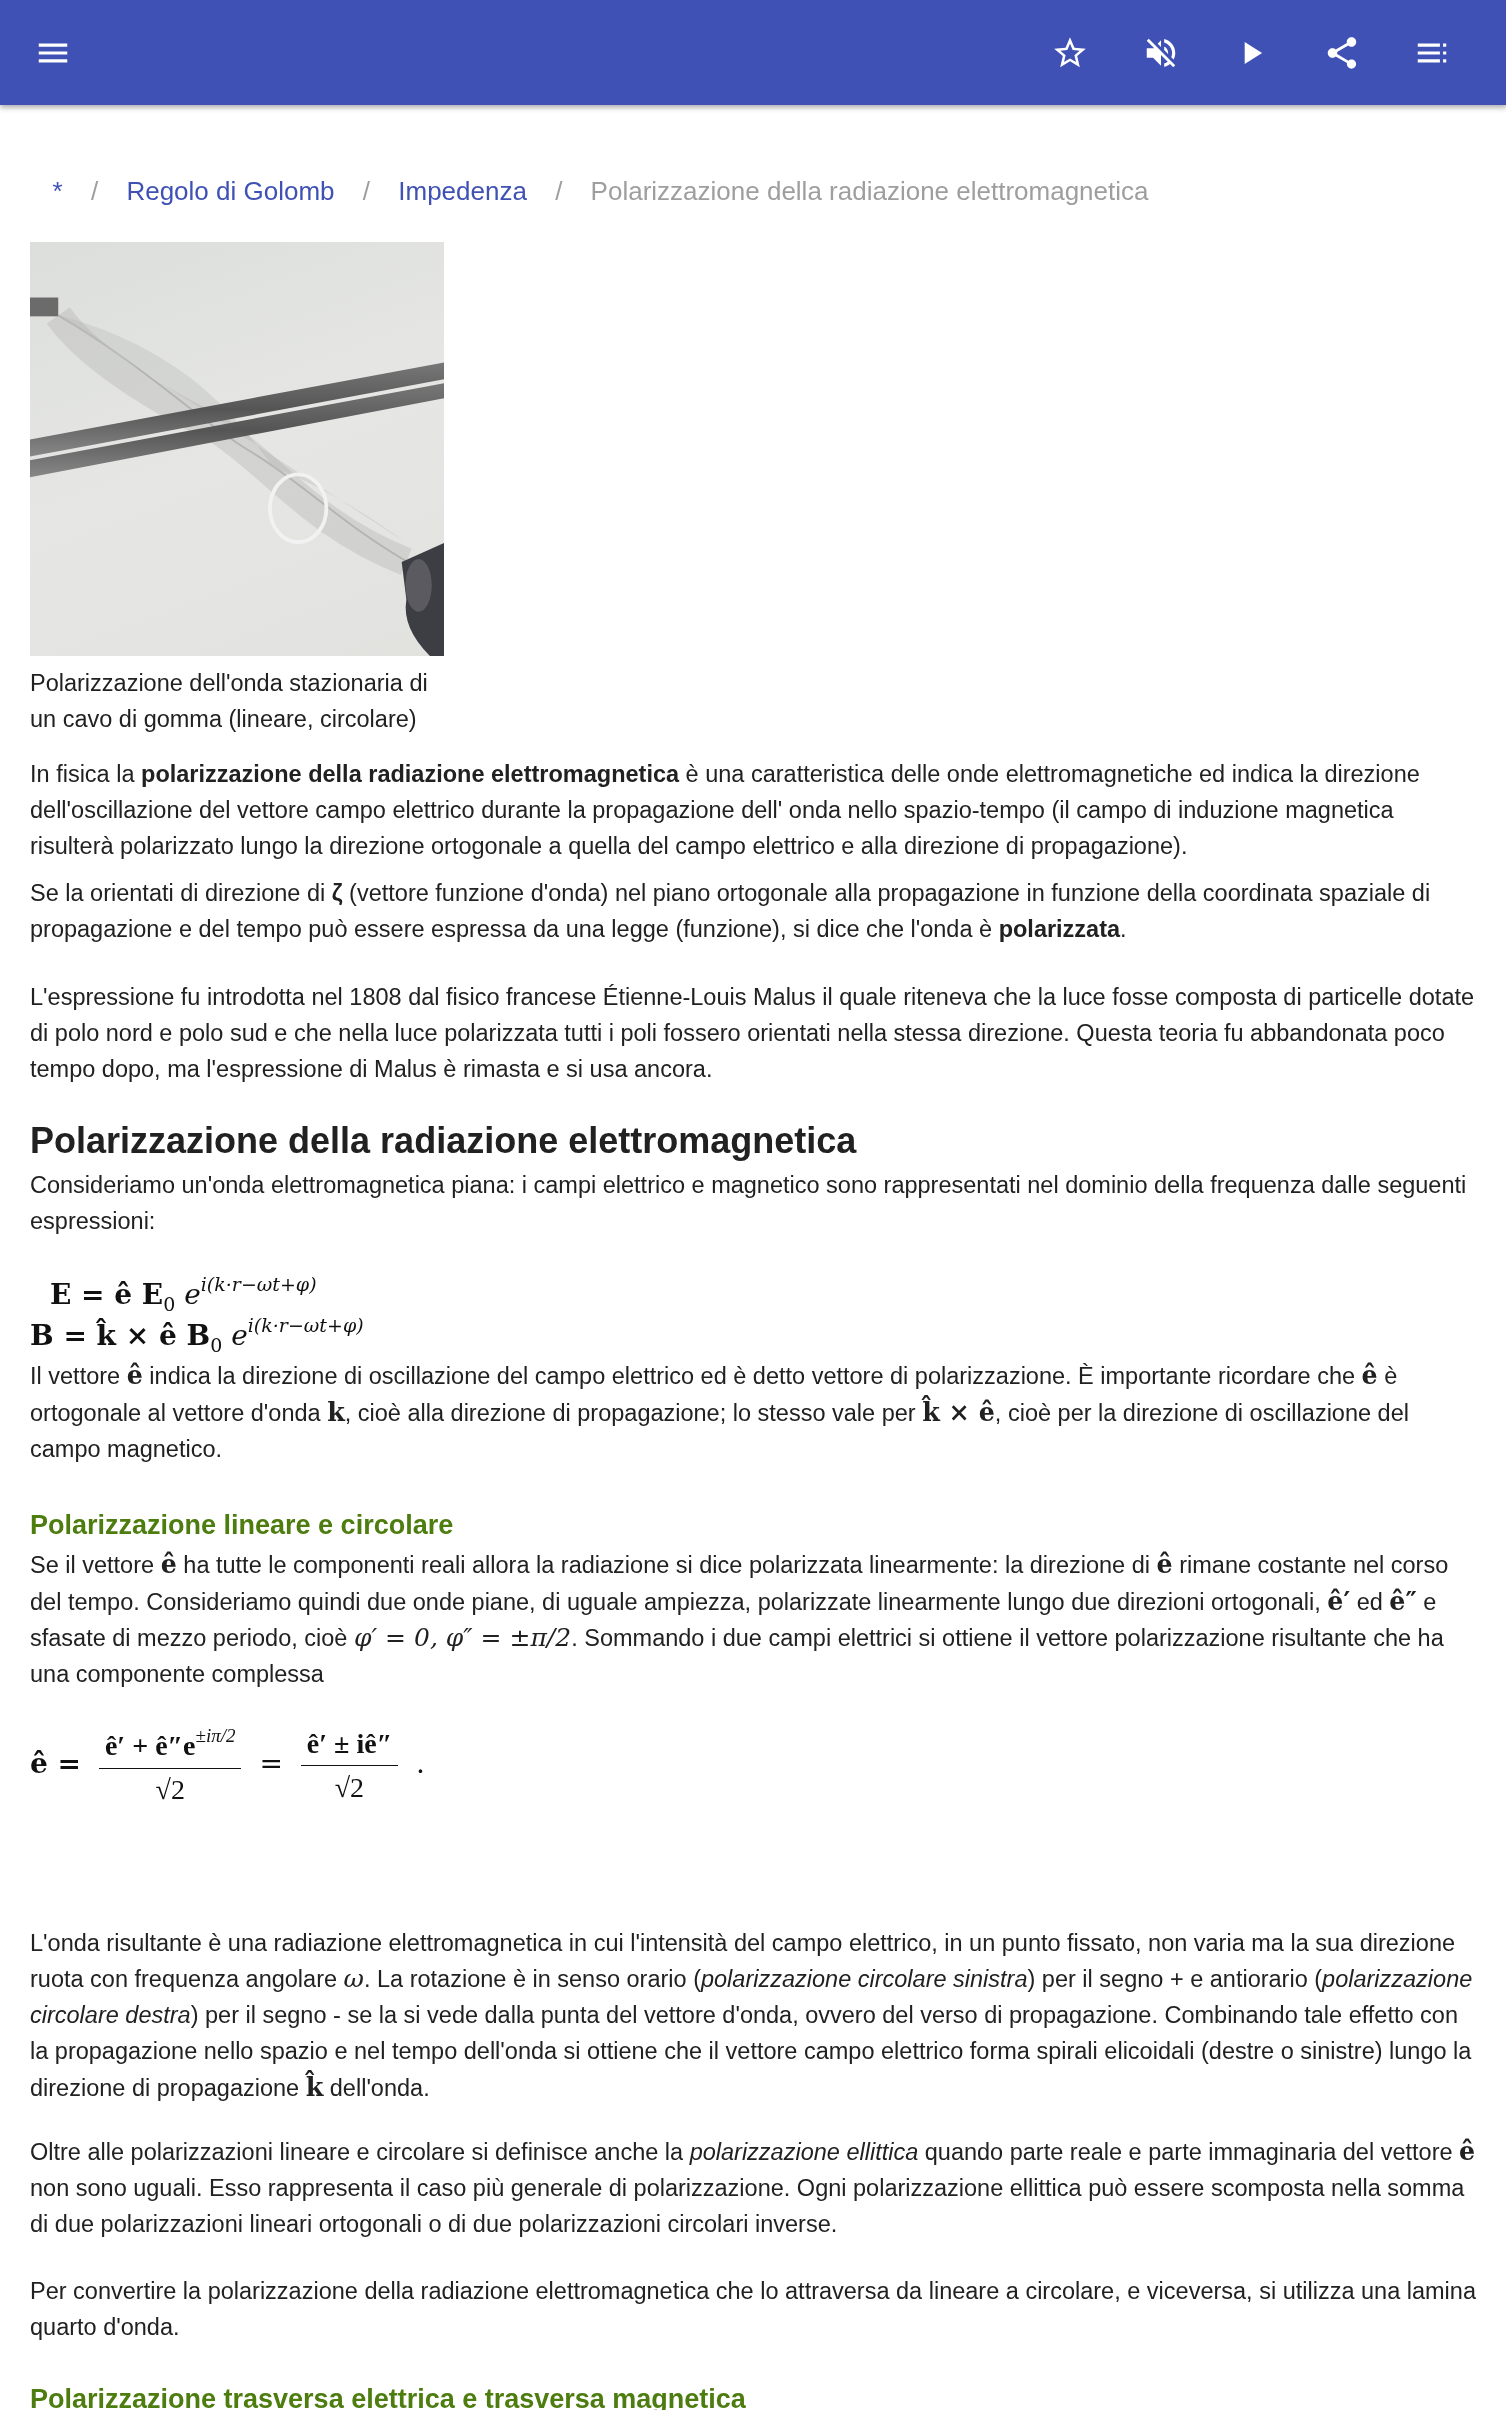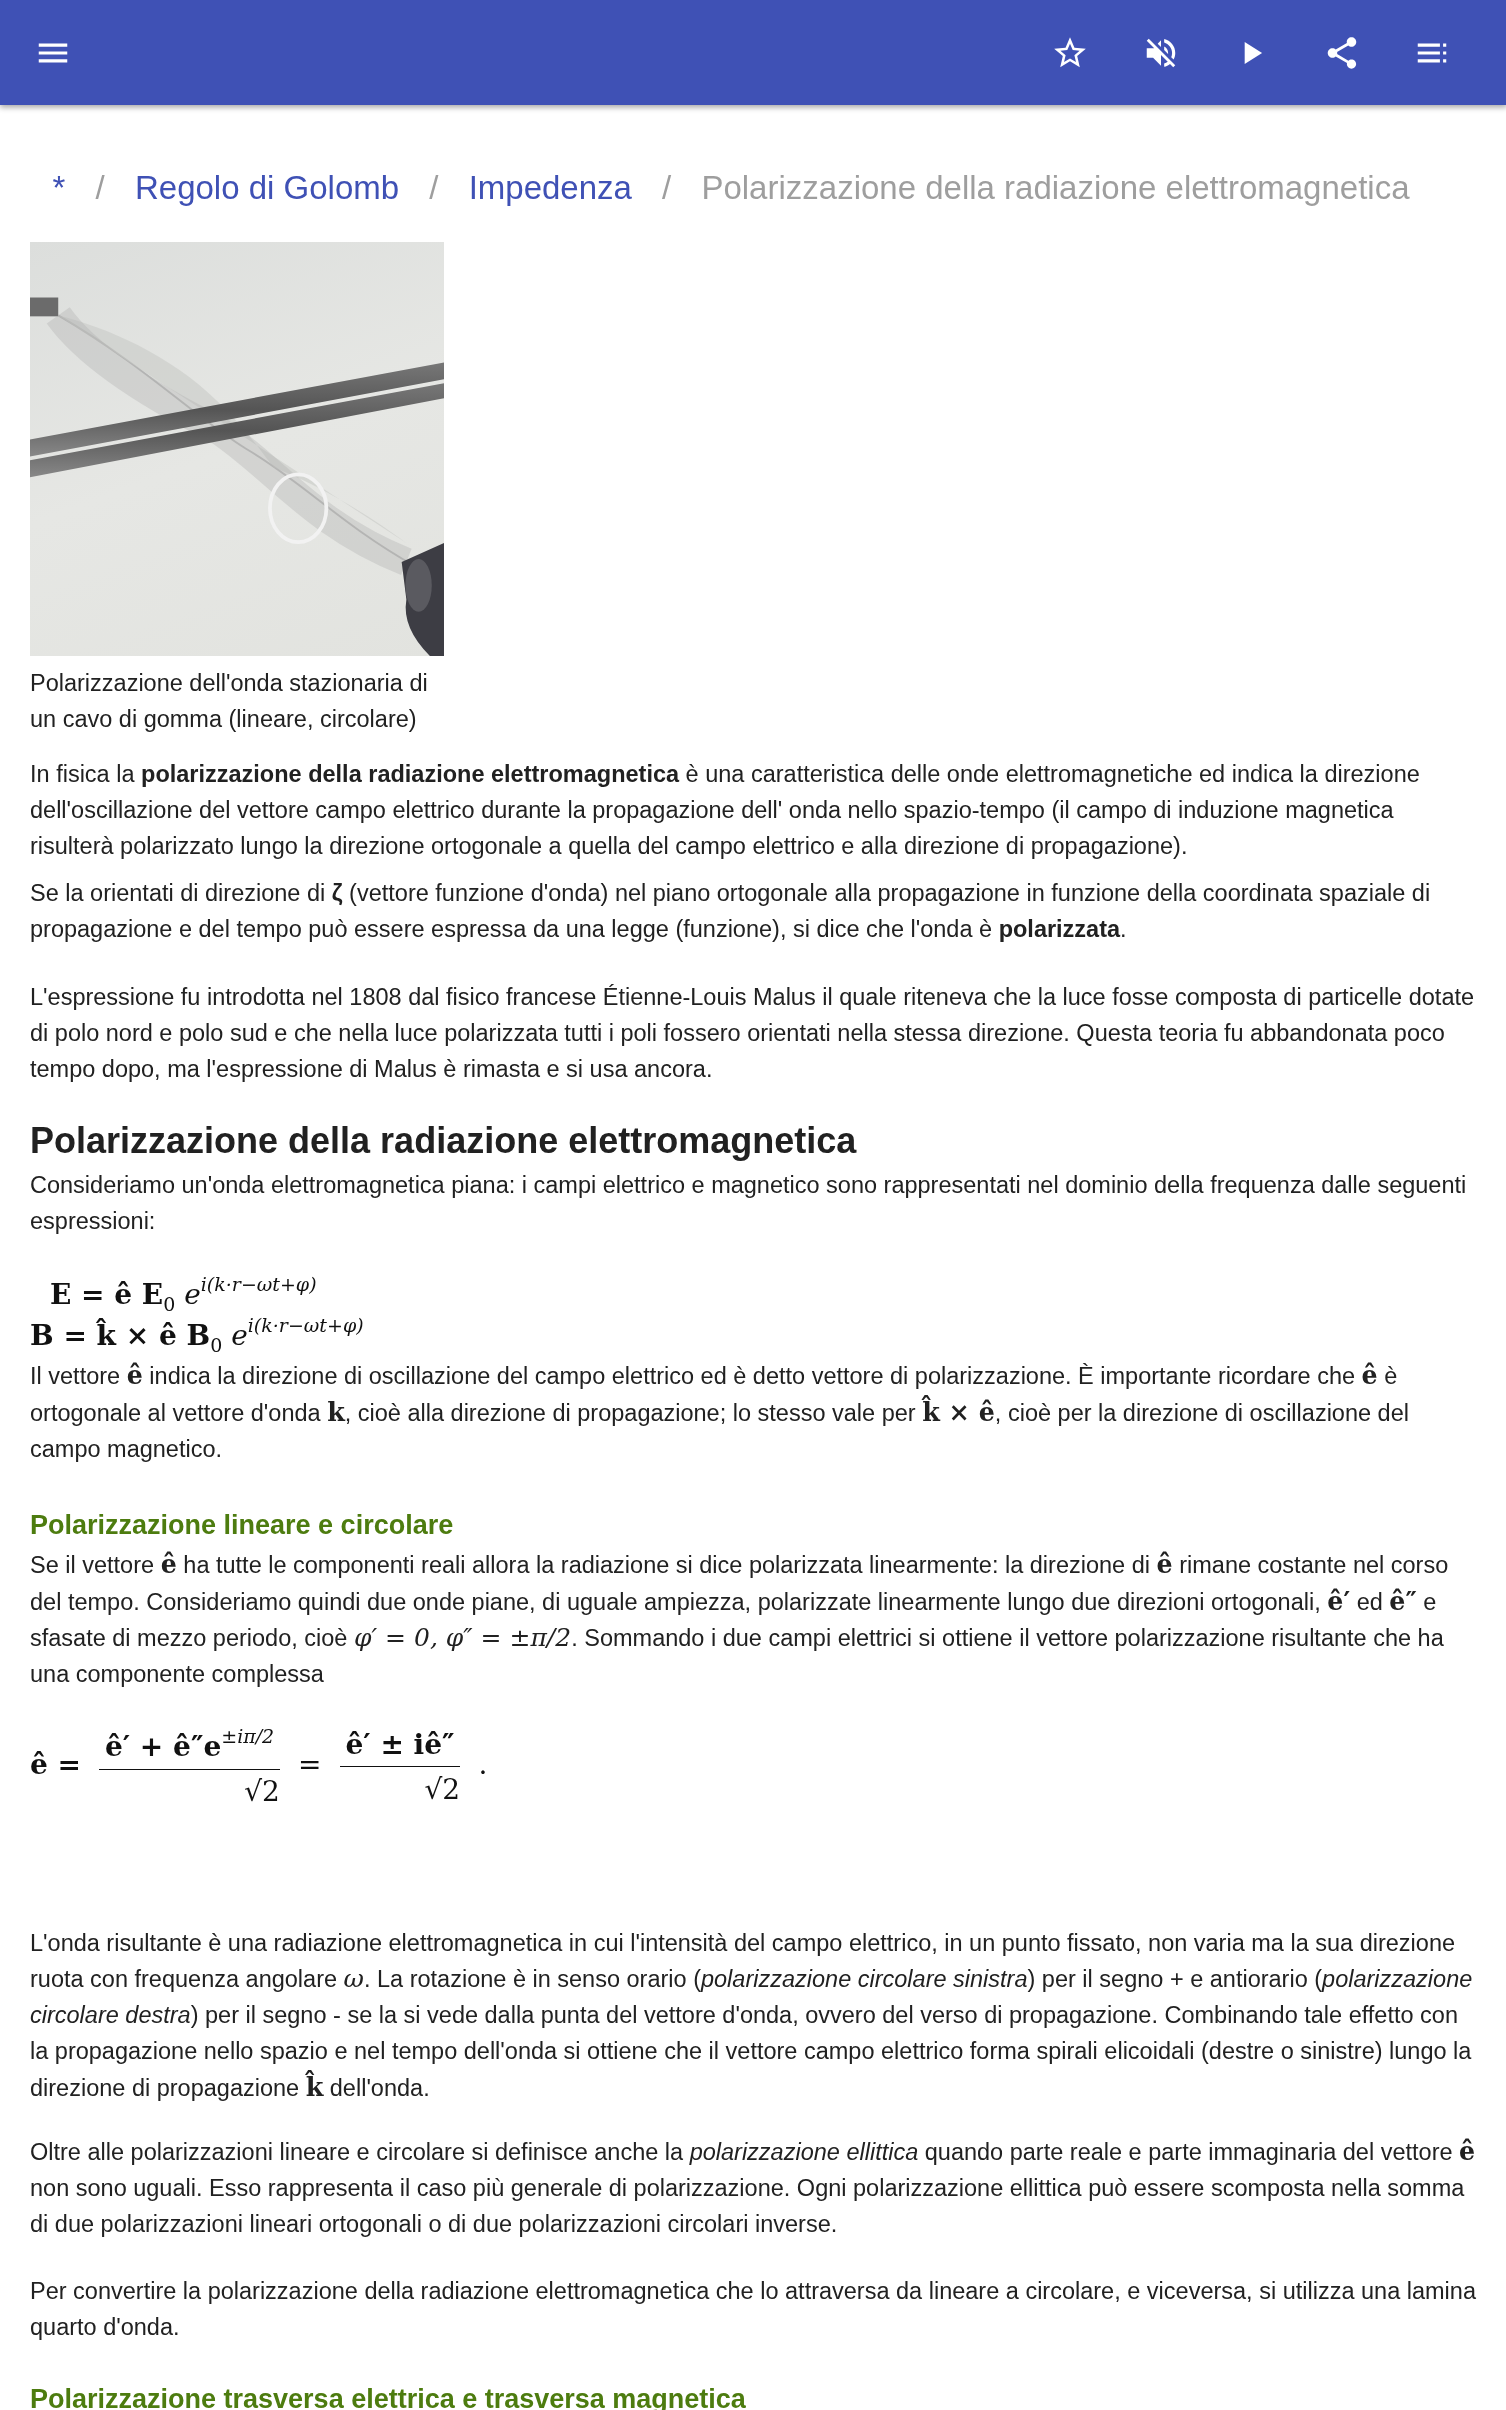--- a/index.html
+++ b/index.html
@@ -9,41 +9,41 @@
   .appbar {
     position: absolute; left: 0; top: 0; width: 1507px; height: 105px;
     background: #3f51b5; box-shadow: 0 2.8px 5.6px rgba(0,0,0,0.35);
     display: flex; align-items: center; z-index: 5;
   }
   .appbar .icon-btn { position: absolute; top: 26px; width: 53px; height: 53px; display: flex; align-items: center; justify-content: center; cursor: pointer; }
   .appbar svg { width: 38px; height: 38px; fill: #fff; }
 
   .content { position: absolute; left: 30px; top: 105px; width: 1446px; }
 
-  .breadcrumb { position: absolute; top: 64px; left: 22.6px; font-size: 33px; white-space: nowrap; text-align: right; }
+  .breadcrumb { position: absolute; top: 71px; left: 22.6px; font-size: 26px; white-space: nowrap; text-align: right; }
   .breadcrumb a { color: #3f51b5; text-decoration: none; }
   .breadcrumb .sep { color: #9e9e9e; margin: 0 21px; }
   .breadcrumb .current { color: #9e9e9e; }
 
   .figure { position: absolute; left: 0; top: 137px; width: 407px; }
   .photo { width: 414px; height: 414px; background: linear-gradient(160deg, #dcdedc 0%, #e6e7e4 50%, #e2e3df 100%); position: relative; overflow: hidden; }
   .caption { font-size: 23.5px; line-height: 36px; color: #212121; margin-top: 9.4px; }
 
   .text-block { position: absolute; left: 0; width: 1446px; font-size: 23.5px; line-height: 36px; color: #212121; }
   .text-block b { font-weight: bold; }
   .text-block i { font-style: italic; }
   .m { font-family: "DejaVu Serif", "Liberation Serif", serif; font-size: 25px; }
   .mb { font-family: "DejaVu Serif", "Liberation Serif", serif; font-weight: bold; font-size: 25.4px; }
   h2 { position: absolute; left: 0; font-size: 36px; font-weight: bold; color: #212121; }
   h3 { position: absolute; left: 0; font-size: 27px; font-weight: bold; color: #4d7c0f; }
 
   .eq { position: absolute; left: 0; font-family: "DejaVu Serif", "Liberation Serif", serif; font-size: 28px; color: #111; white-space: nowrap; }
   .eq sup { font-size: 19px; vertical-align: 13px; font-style: italic; }
   .eq sub { font-size: 19px; }
-  .frac { display: inline-block; vertical-align: middle; text-align: right; margin: 0 9.4px; }
+  .frac { display: inline-block; vertical-align: middle; text-align: center; margin: 0 9.4px; font-family: Liberation Serif, serif; }
   .frac .num { display: block; padding: 0 5.6px 5.6px; border-bottom: 1.9px solid #111; }
   .frac .den { display: block; padding-top: 5.6px; }
 </style>
 </head>
 <body>
 
 <div class="appbar">
   <div class="icon-btn" style="left:26px;">
     <svg viewBox="0 0 24 24">
         <path d="M3 6h18v2H3zM3 11h18v2H3zM3 16h18v2H3z"></path>

